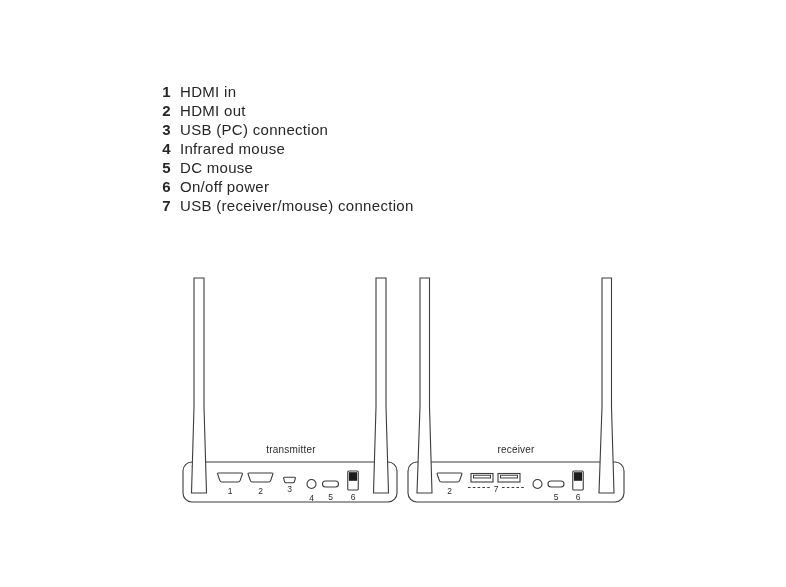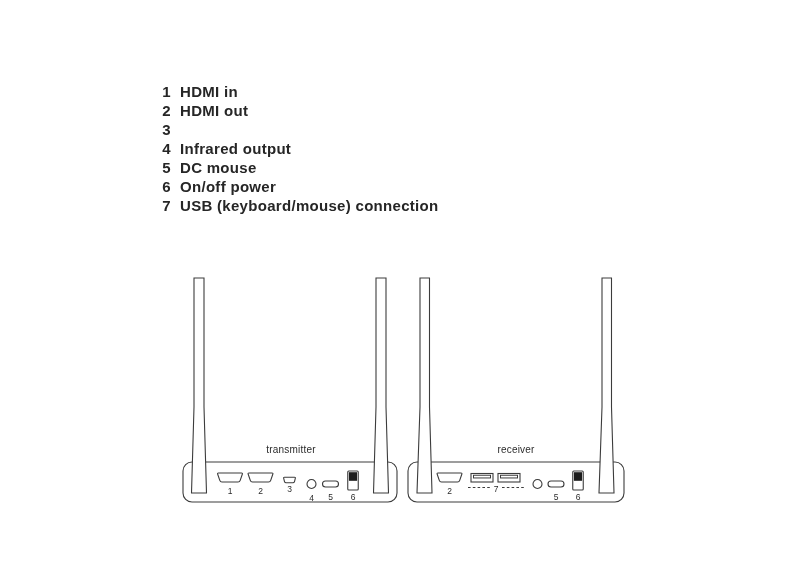--- a/index.html
+++ b/index.html
@@ -26,21 +26,21 @@
     letter-spacing: 0.3px;
     white-space: nowrap;
   }
   .lg-num {
     width: 13px;
     text-align: center;
     font-weight: 700;
     margin-right: 7px;
     flex: 0 0 13px;
   }
-  .lg-text { font-weight: 700; }
+  .lg-text { font-weight: 400; }
   
   .device-svg { position: absolute; }
   .device-svg text {
     fill: #2b2b2b;
     font-family: "Liberation Sans", sans-serif;
   }
   .port-num { font-size: 8.5px; text-anchor: middle; }
   .device-label { font-size: 10px; text-anchor: middle; letter-spacing: 0.2px; }
   .outline { fill: #ffffff; stroke: #3c3c3c; stroke-width: 1.1; }
   .thin    { fill: none;    stroke: #3c3c3c; stroke-width: 1;   }
@@ -71,36 +71,37 @@
     <div class="lg-row">
       <span class="lg-num">1</span>
       <span class="lg-text">HDMI in</span>
     </div>
     <div class="lg-row">
       <span class="lg-num">2</span>
       <span class="lg-text">HDMI out</span>
     </div>
     <div class="lg-row">
       <span class="lg-num">3</span>
+      <span class="lg-text">USB (PC) connection</span>
     </div>
     <div class="lg-row">
       <span class="lg-num">4</span>
-      <span class="lg-text">Infrared output</span>
+      <span class="lg-text">Infrared mouse</span>
     </div>
     <div class="lg-row">
       <span class="lg-num">5</span>
       <span class="lg-text">DC mouse</span>
     </div>
     <div class="lg-row">
       <span class="lg-num">6</span>
       <span class="lg-text">On/off power</span>
     </div>
     <div class="lg-row">
       <span class="lg-num">7</span>
-      <span class="lg-text">USB (keyboard/mouse) connection</span>
+      <span class="lg-text">USB (receiver/mouse) connection</span>
     </div>
   </div>
 
   <svg class="device-svg" style="left:180px; top:270px;" width="225" height="240" viewBox="0 0 225 240">
     <rect class="outline" x="3" y="192" width="214" height="40" rx="9"></rect>
     <polygon class="outline" points="14,8 24,8 24,137 26.5,223 11.5,223 14,137"></polygon>
     <polygon class="outline" points="196,8 206,8 206,137 208.5,223 193.5,223 196,137"></polygon>
     <text class="device-label" x="111" y="183">transmitter</text>
 
     <use href="#hdmi" x="50" y="207.5"></use>

